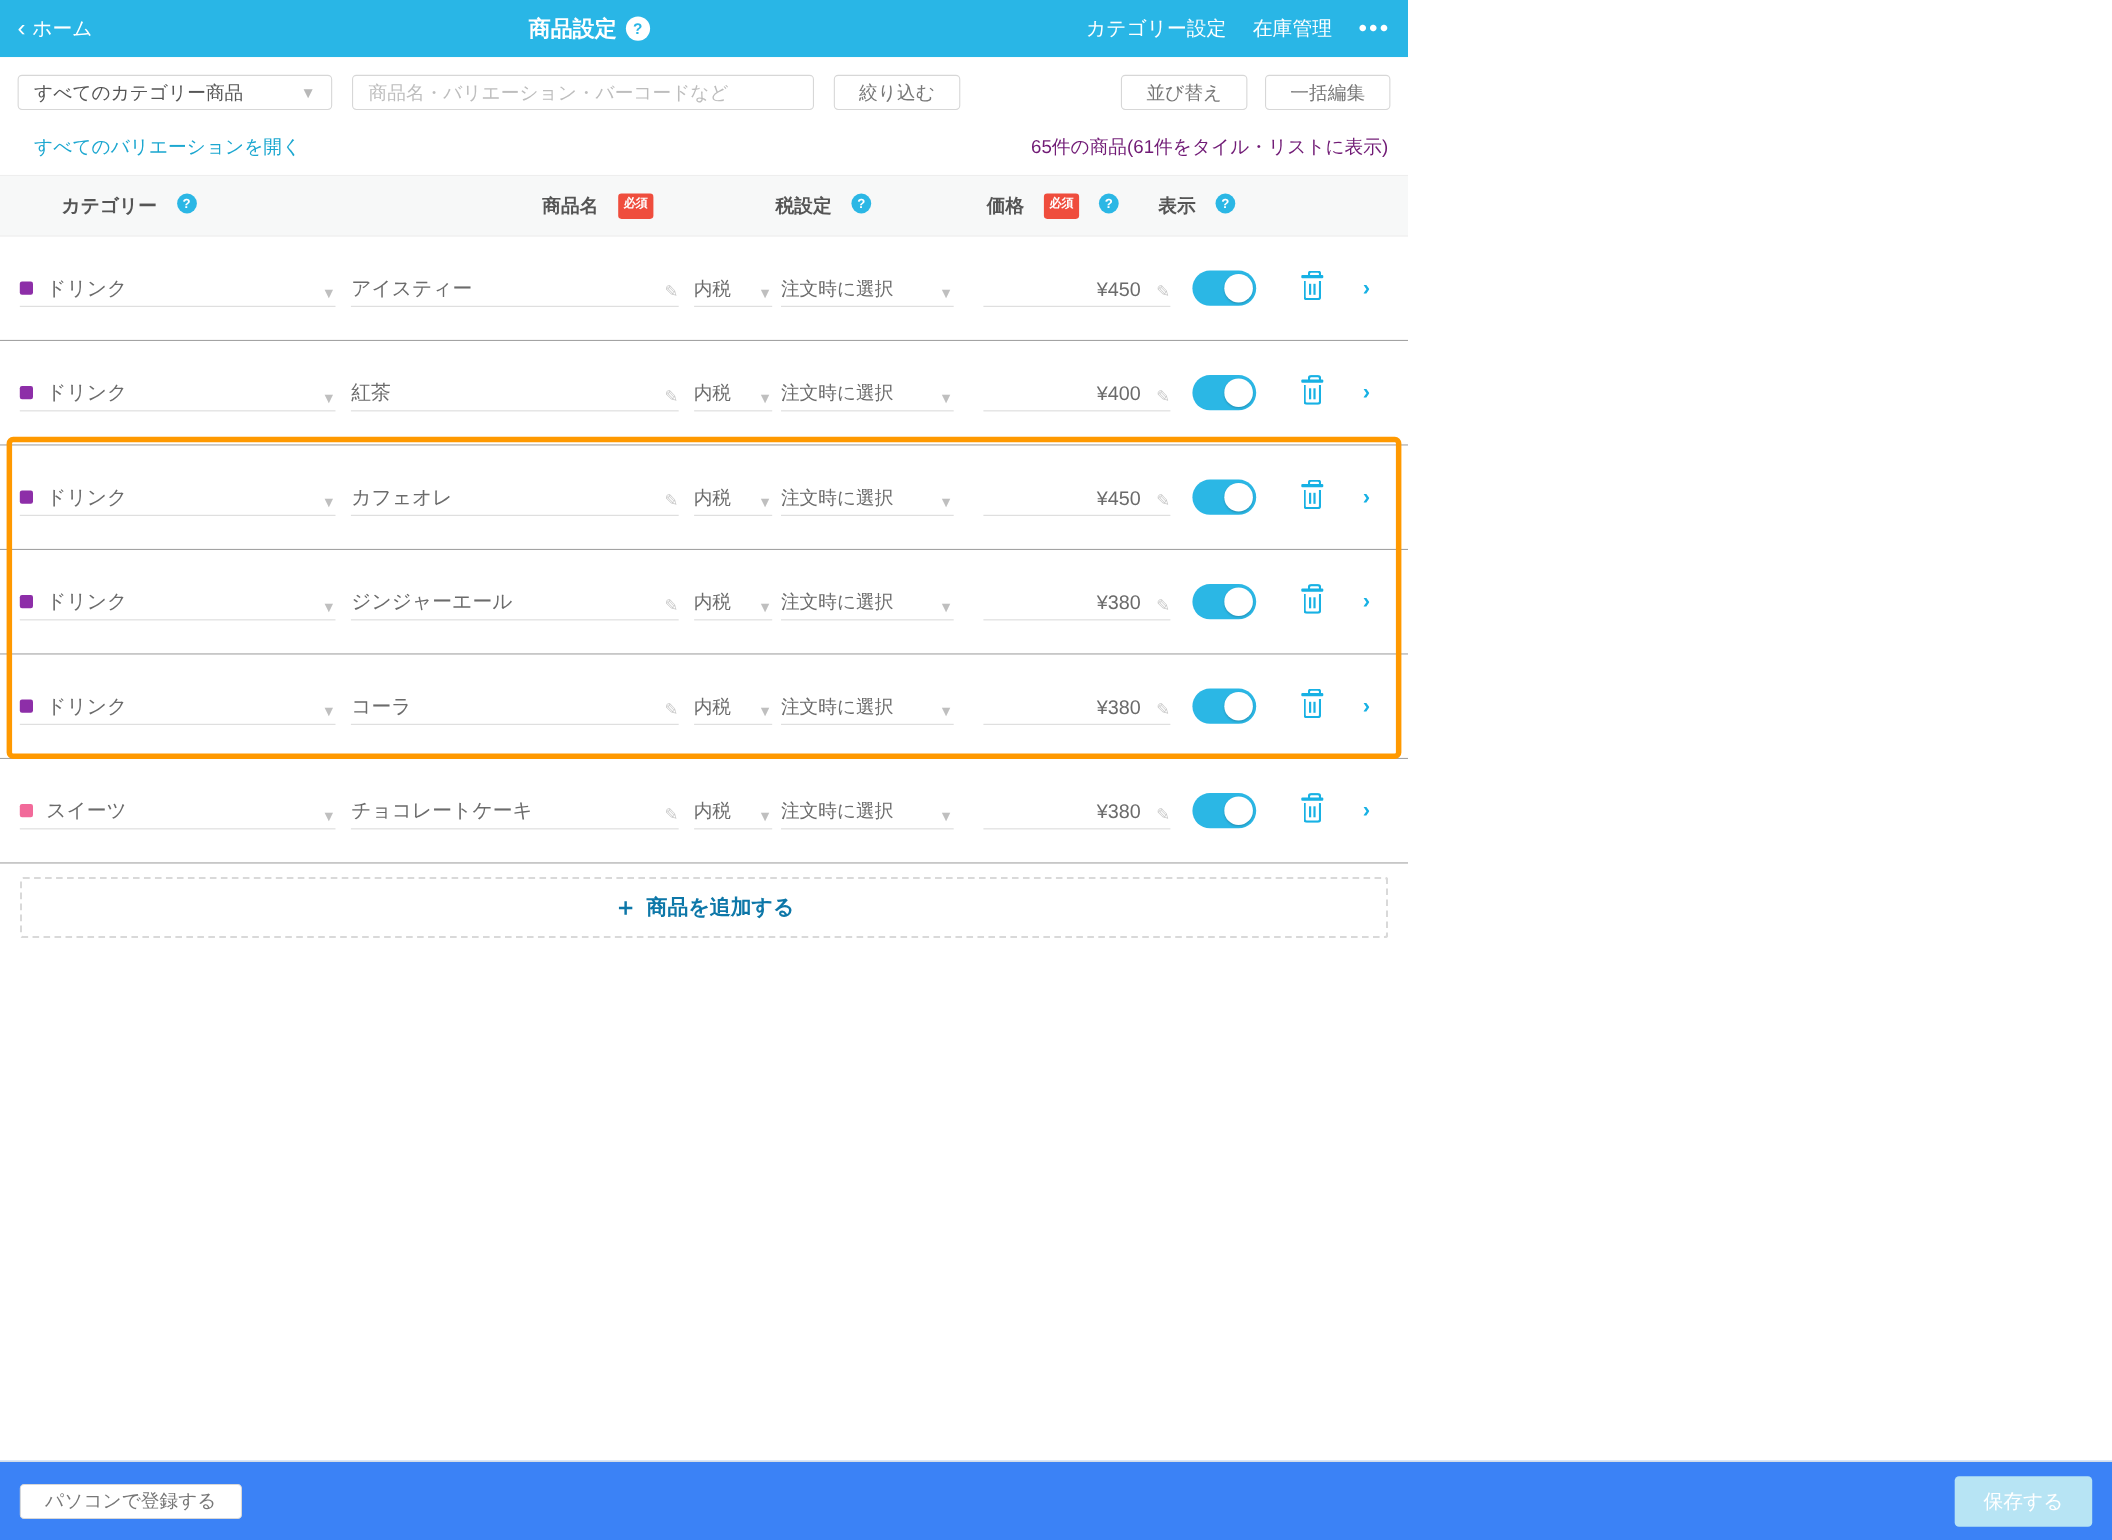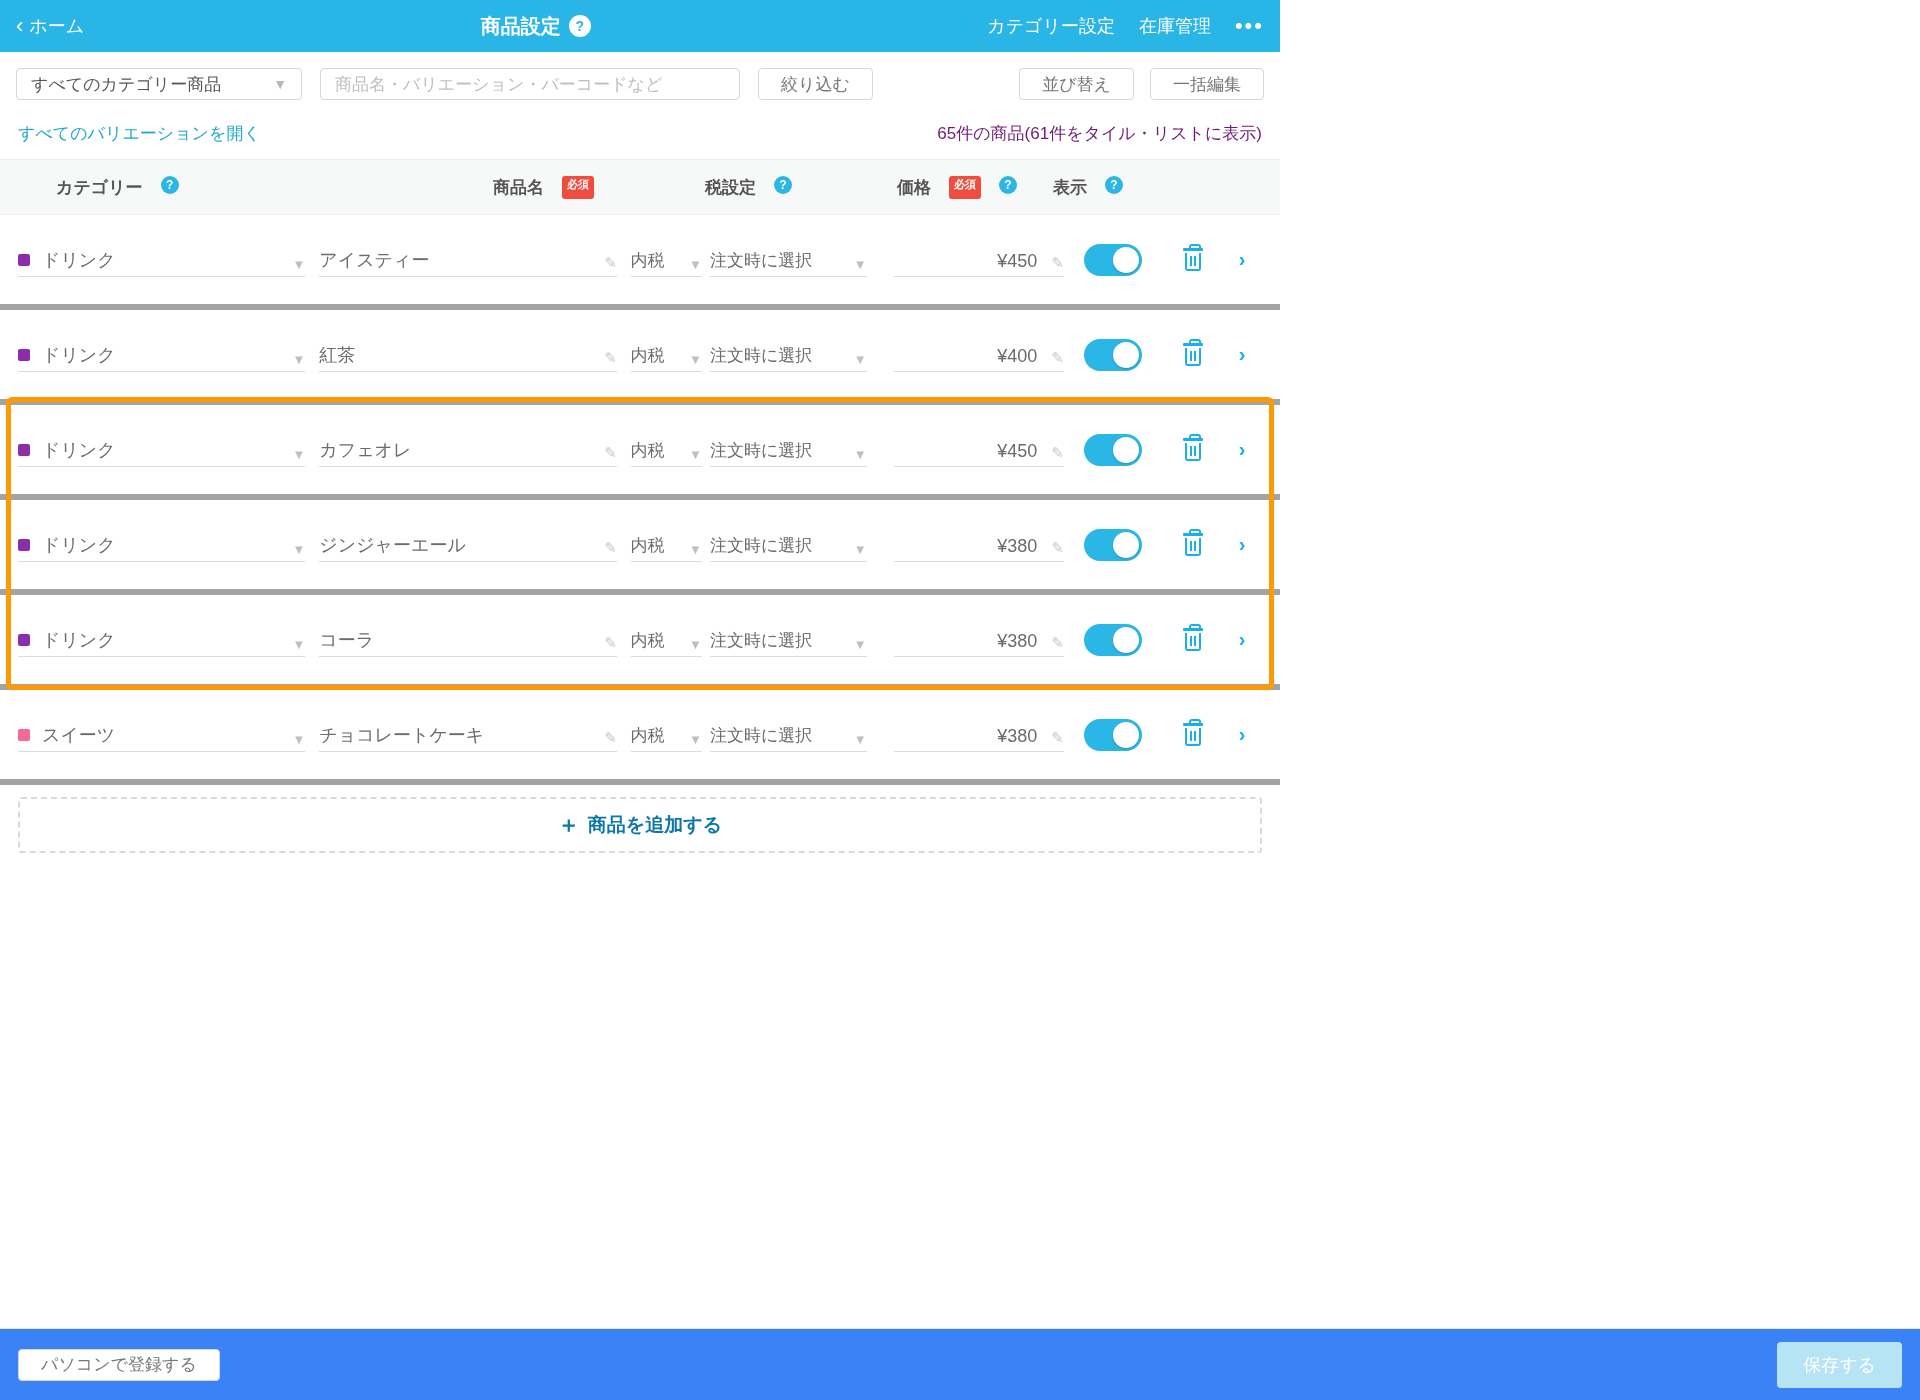--- a/index.html
+++ b/index.html
@@ -46,21 +46,21 @@
   .search-box { width: 420px; color:#bdbdbd; }
   .btn { color:#777; cursor:pointer; padding:0 22px; }
   .btn-group-right { margin-left:auto; display:flex; gap:16px; }
   .chev-down { color:#b8b8b8; font-size:14px; }
   
   .secondbar {
     display:flex; justify-content:space-between; align-items:center;
     padding: 6px 18px 14px 18px;
     font-size:17px;
   }
-  .link { color:#1ca7d0; cursor:pointer; }
+  .link { color:#1ca7d0; cursor:pointer;margin-left:13px; }
   .muted { color:#701a75; }
   
   .thead {
     display:flex; align-items:center;
     background:#f7f8f8; height:56px;
     padding: 0 18px 0 18px;  border-top:1px solid #eee; border-bottom:1px solid #eee;
   }
   .th { display:flex; gap:18px; font-size:17px; color:#555; font-weight:600;}
   .col-cat   { width: 290px; padding-left:38px;}
   .col-name  { width: 300px; justify-content:flex-end; padding-right:14px;}
@@ -72,21 +72,21 @@
   }
   .help-q {
     display:inline-flex; width:18px;height:18px;border-radius:50%;
     background:#2bb7e5; color:#fff; font-size:12px; font-weight:700;
     align-items:center; justify-content:center;
   }
   
   .tbody { position:relative; }
   .row {
     display:flex; align-items:center; height:95px;
-    padding:0 18px; border-bottom:6px solid #a3a3a3;
+    padding:0 18px; border-bottom:1px solid #a3a3a3;
   }
   .cell { display:flex; align-items:center; }
   .c-cat  { width:290px; }
   .c-name { width:300px; }
   .c-tax1 { width:72px; }
   .c-tax2 { width:158px; }
   .c-price{ width:185px; justify-content:flex-end; }
   .c-toggle{ width:100px; justify-content:center; }
   .c-trash { width:60px; justify-content:center; }
   .c-arrow { width:40px; justify-content:center; }

